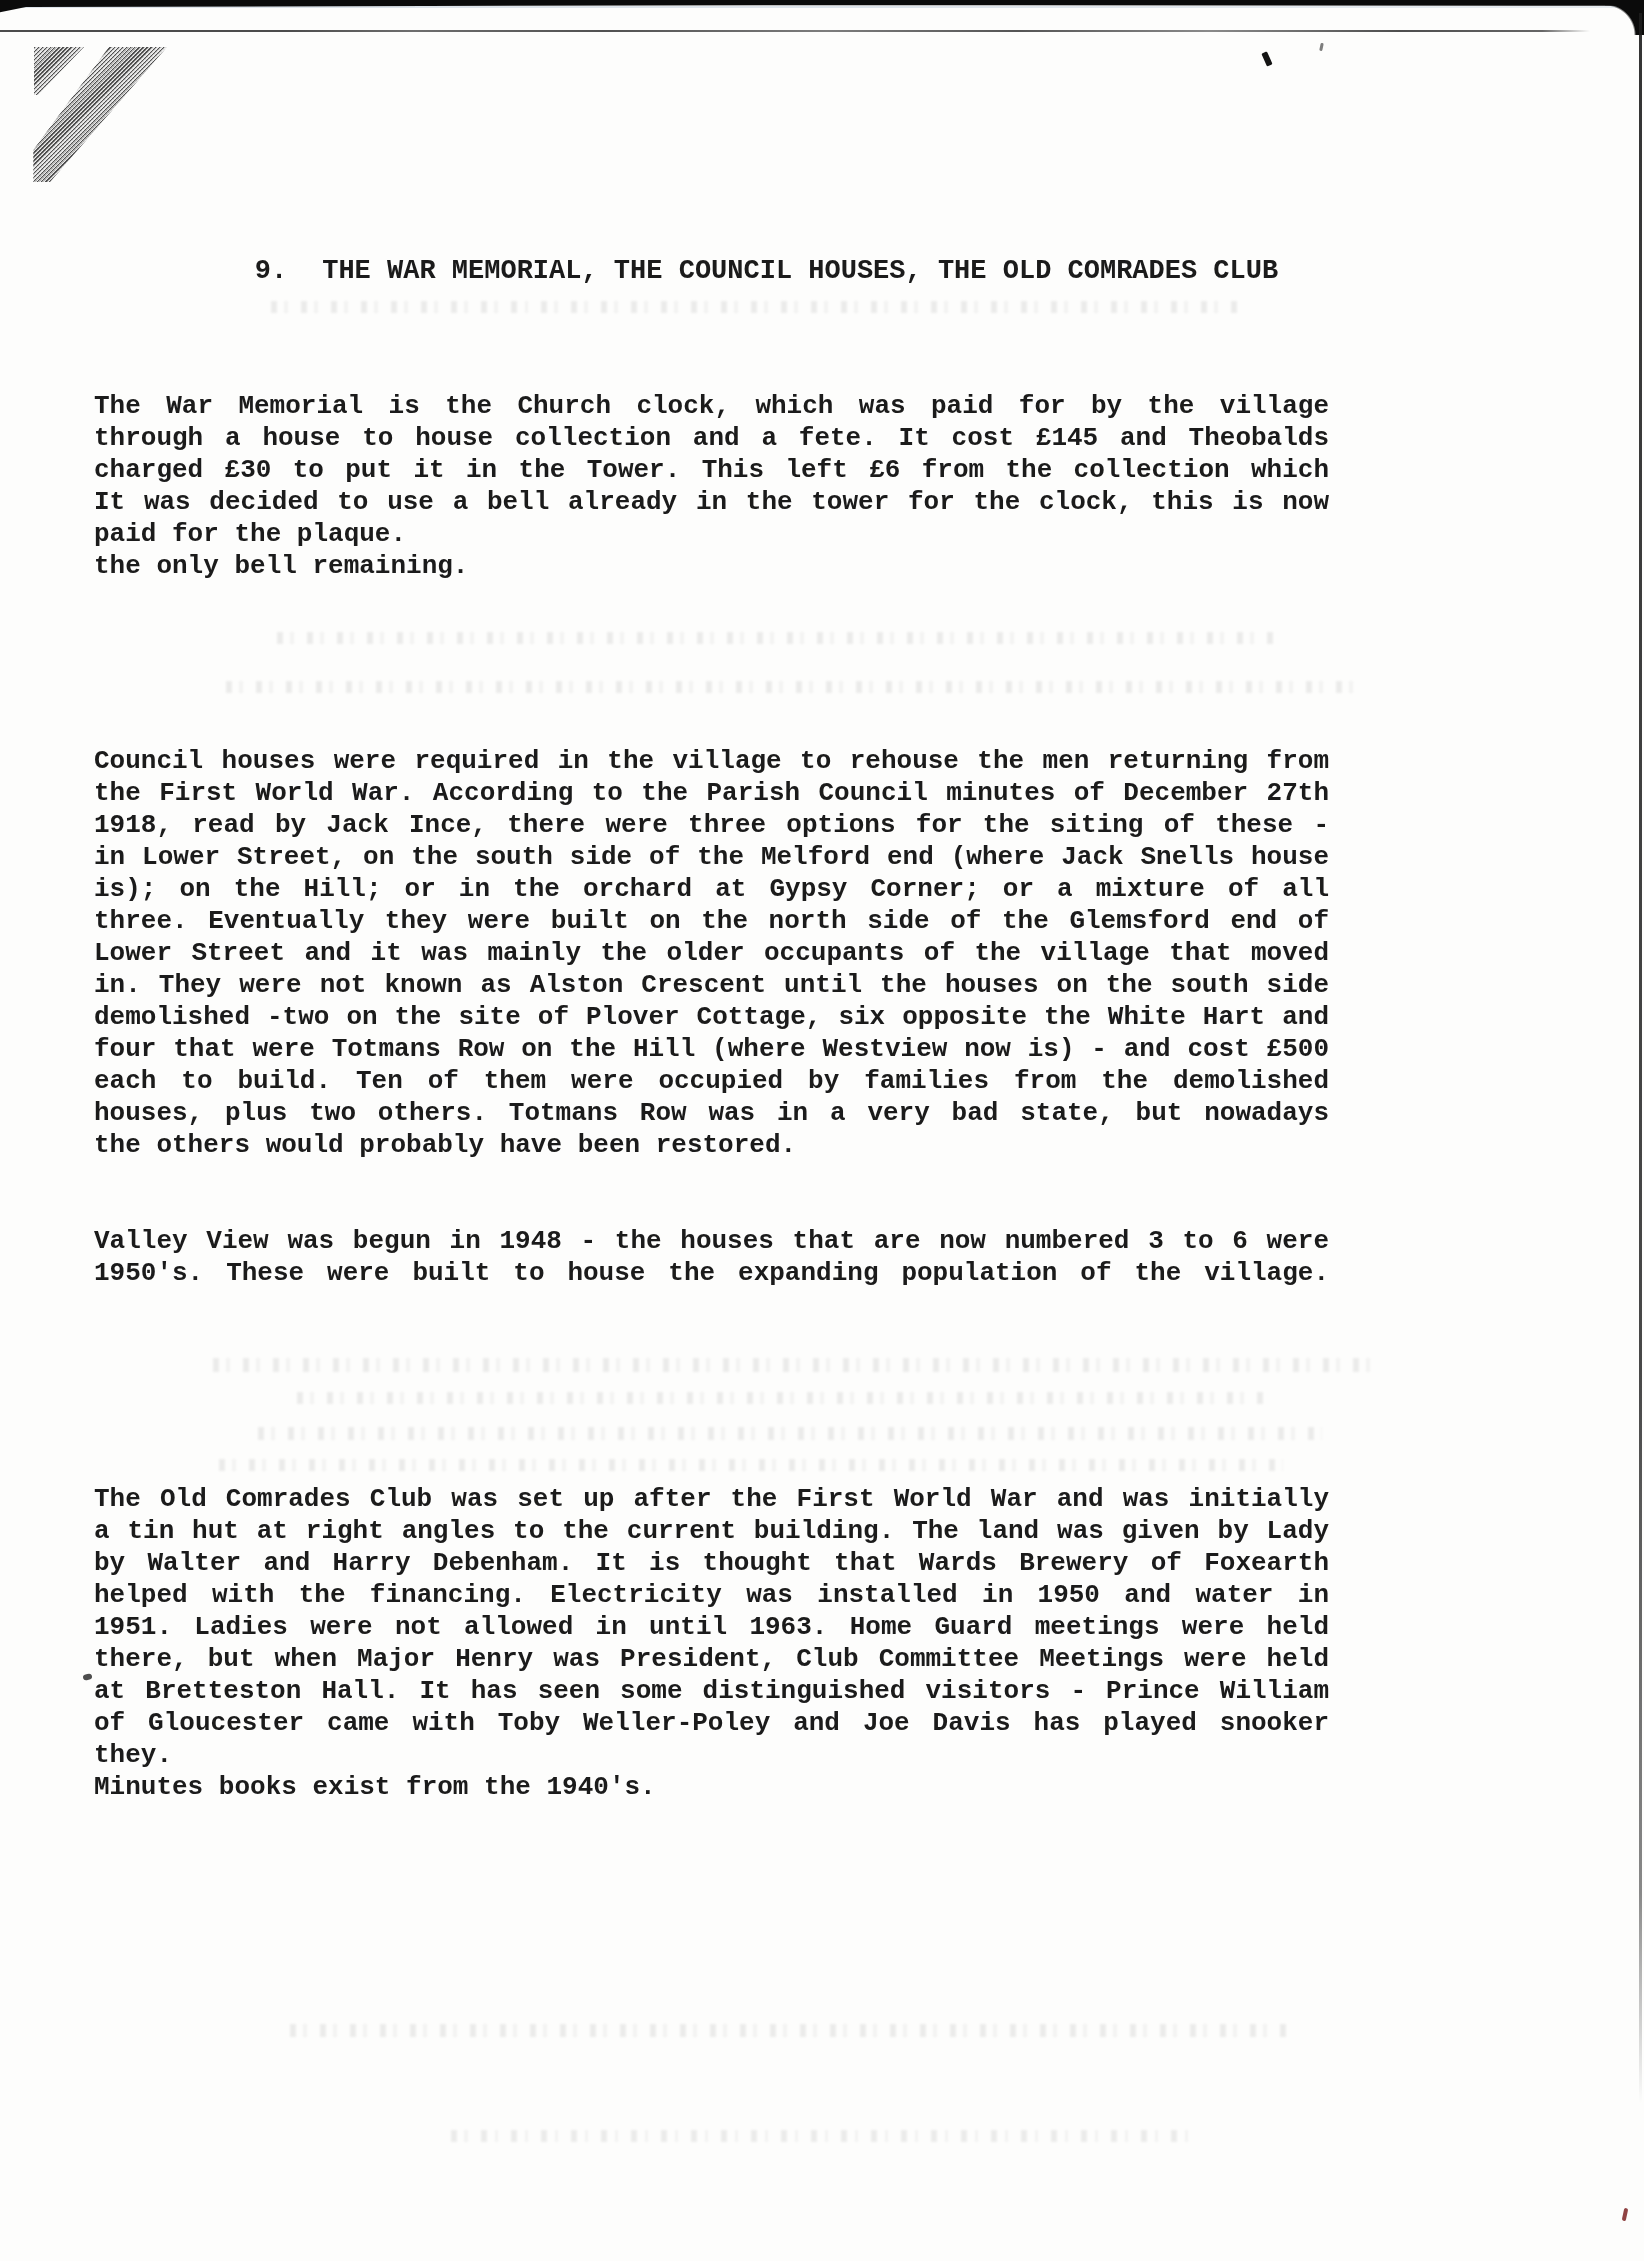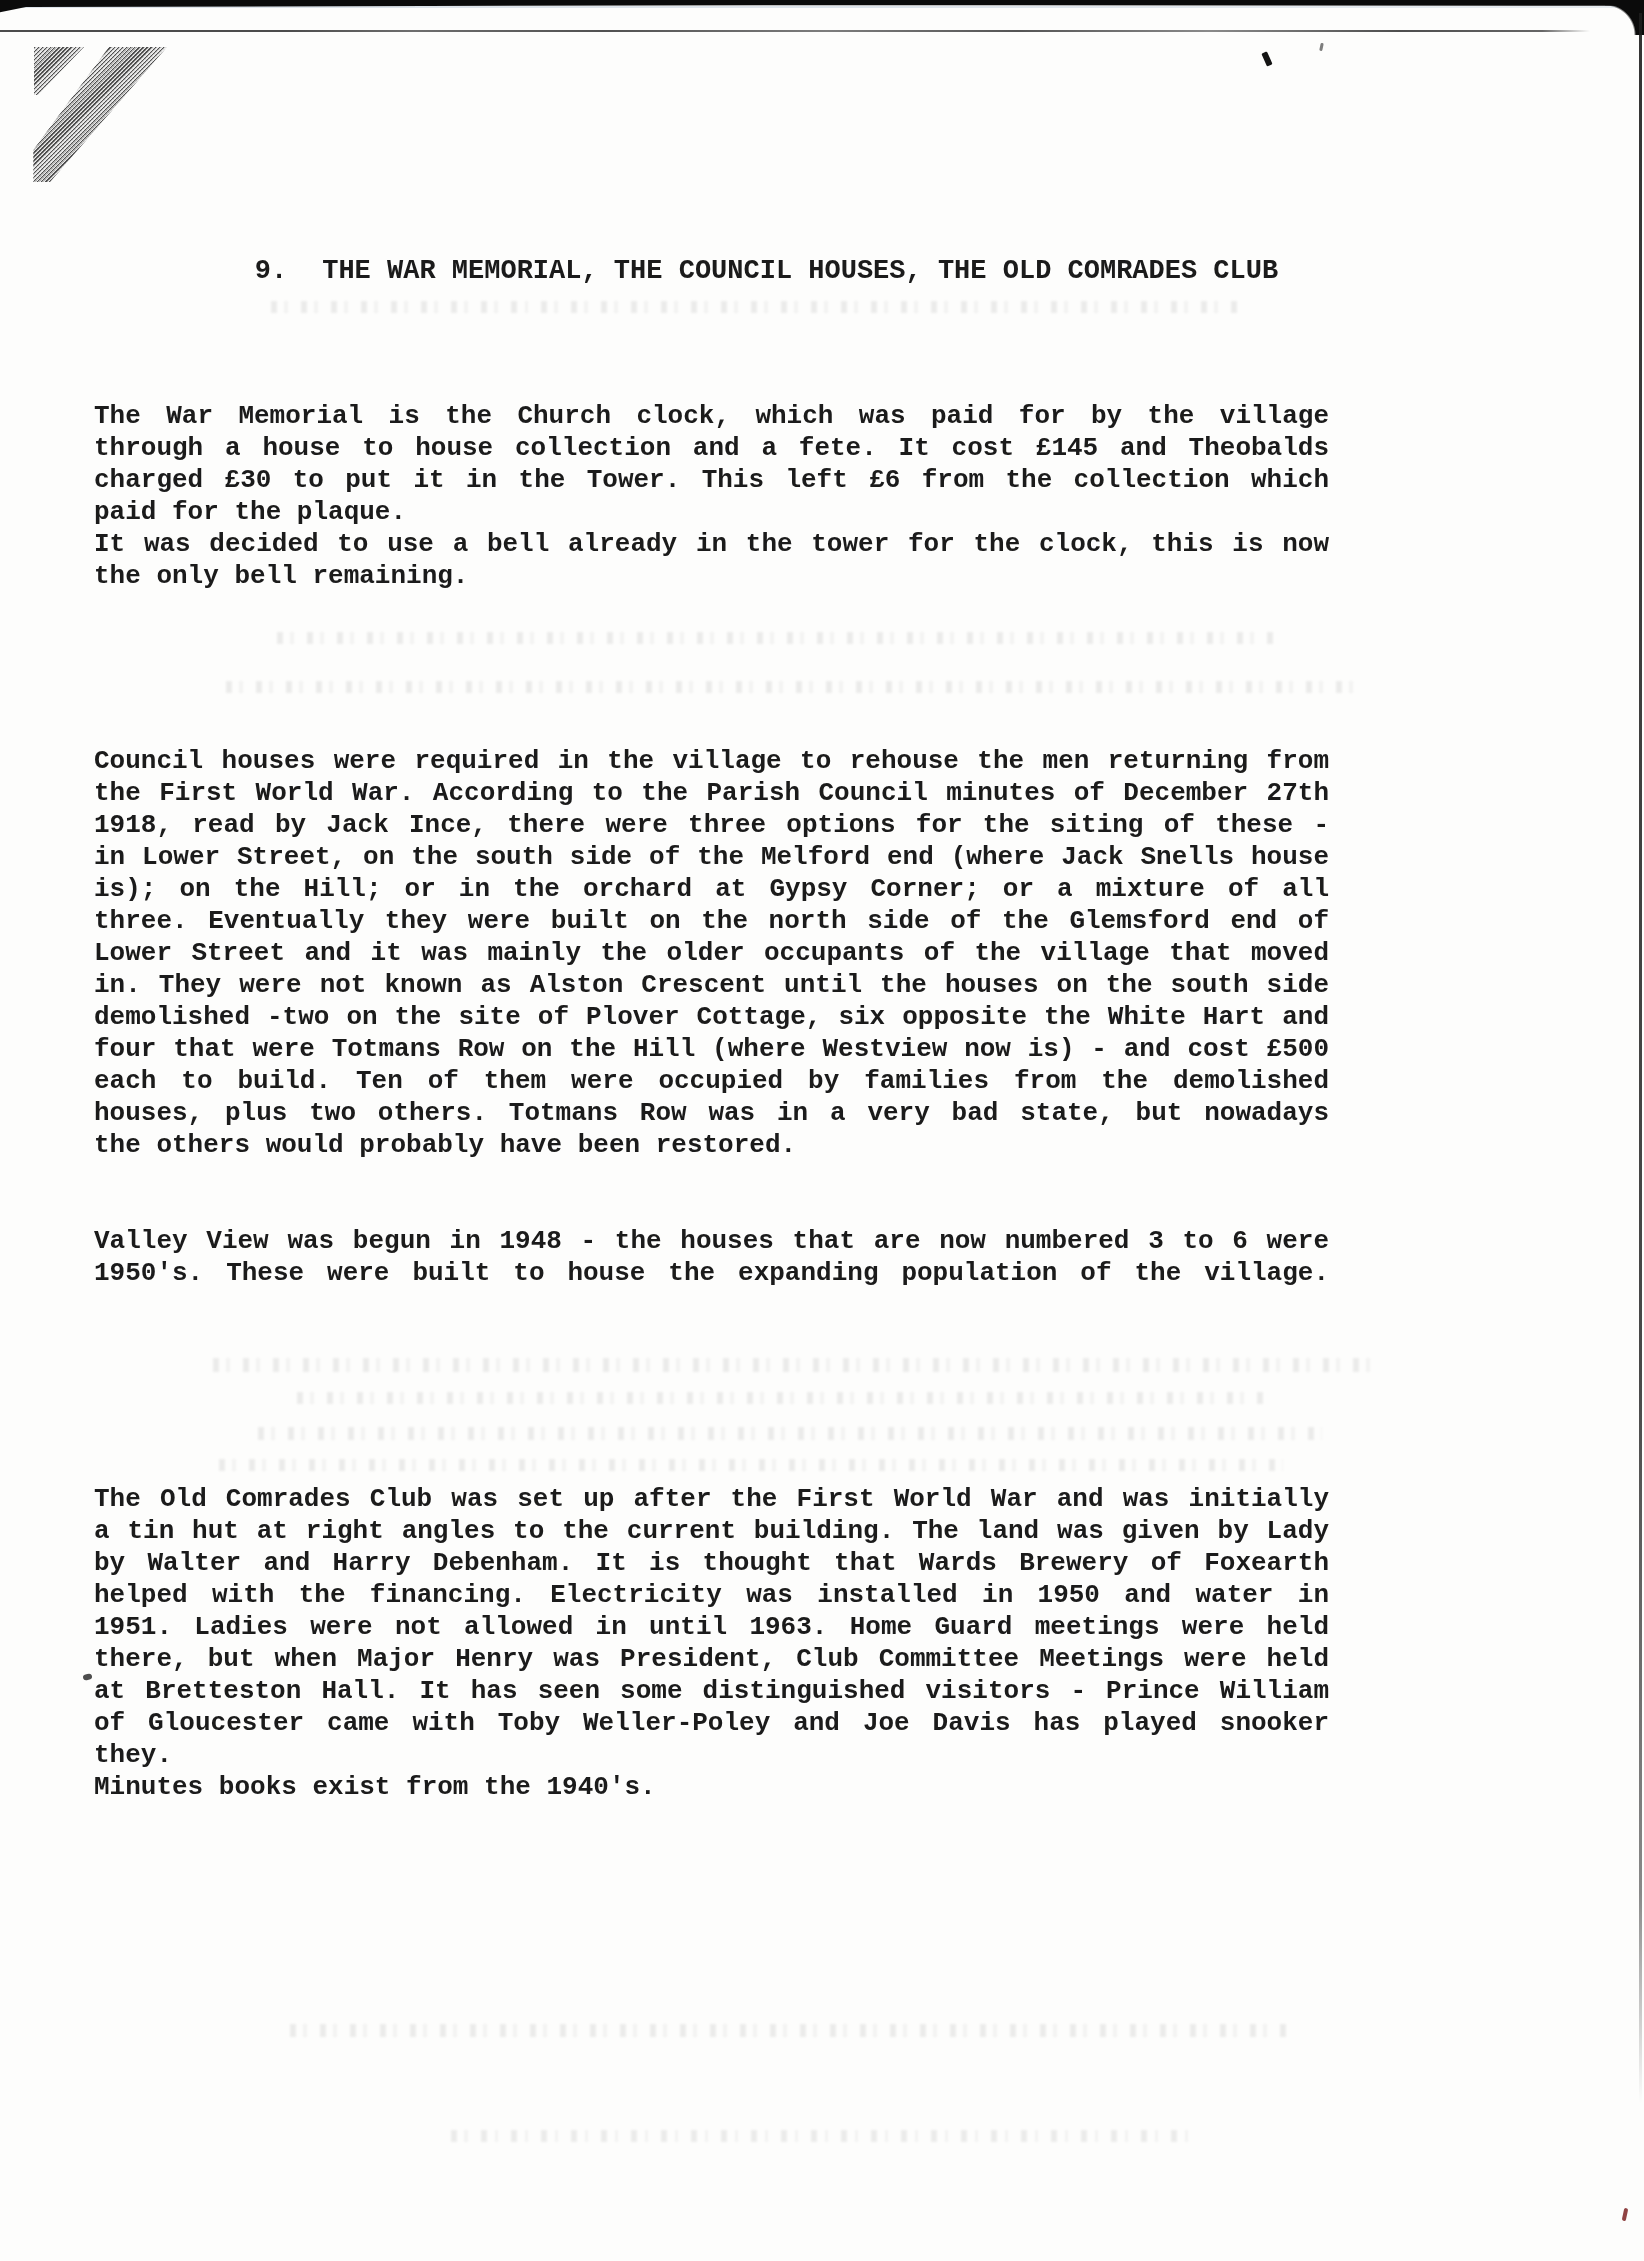--- a/index.html
+++ b/index.html
@@ -88,21 +88,21 @@
   .heading {
     position: absolute; left: 190px; top: 223px;
     font-size: 27px; font-weight: 700; line-height: 32px;
     white-space: pre; letter-spacing: 0;
   }
   .heading .num { margin-right: 35px; }
   .para {
     position: absolute; left: 94px; width: 1235px;
     font-size: 26px; font-weight: 700; line-height: 32px;
   }
-  .p1 { top: 400px; }
+  .p1 { top: 390px; }
   .p2 { top: 745px; }
   .p3 { top: 1225px; }
   .p4 { top: 1483px; }
   .line { white-space: pre; }
   .line.j {
     white-space: normal;
     text-align: justify;
     text-align-last: justify;
   }
 </style>
@@ -133,22 +133,22 @@
   <div class="ghost g9"></div>
 
   <div class="heading">
     <span class="num">9.</span><span>THE WAR MEMORIAL, THE COUNCIL HOUSES, THE OLD COMRADES CLUB</span>
   </div>
 
   <div class="para p1">
       <div class="line j">The War Memorial is the Church clock, which was paid for by the village</div>
       <div class="line j">through a house to house collection and a fete.  It cost £145 and Theobalds</div>
       <div class="line j">charged £30 to put it in the Tower.  This left £6 from the collection which</div>
+      <div class="line j">It was decided to use a bell already in the tower for the clock, this is now</div>
       <div class="line">paid for the plaque.</div>
-      <div class="line j">It was decided to use a bell already in the tower for the clock, this is now</div>
       <div class="line">the only bell remaining.</div>
     </div>
 
   <div class="para p2">
       <div class="line j">Council houses were required in the village to rehouse the men returning from</div>
       <div class="line j">the First World War.  According to the Parish Council minutes of December 27th</div>
       <div class="line j">1918, read by Jack Ince, there were three options for the siting of these -</div>
       <div class="line j">in Lower Street, on the south side of the Melford end (where Jack Snells house</div>
       <div class="line j">is); on the Hill; or in the orchard at Gypsy Corner; or a mixture of all</div>
       <div class="line j">three.  Eventually they were built on the north side of the Glemsford end of</div>

